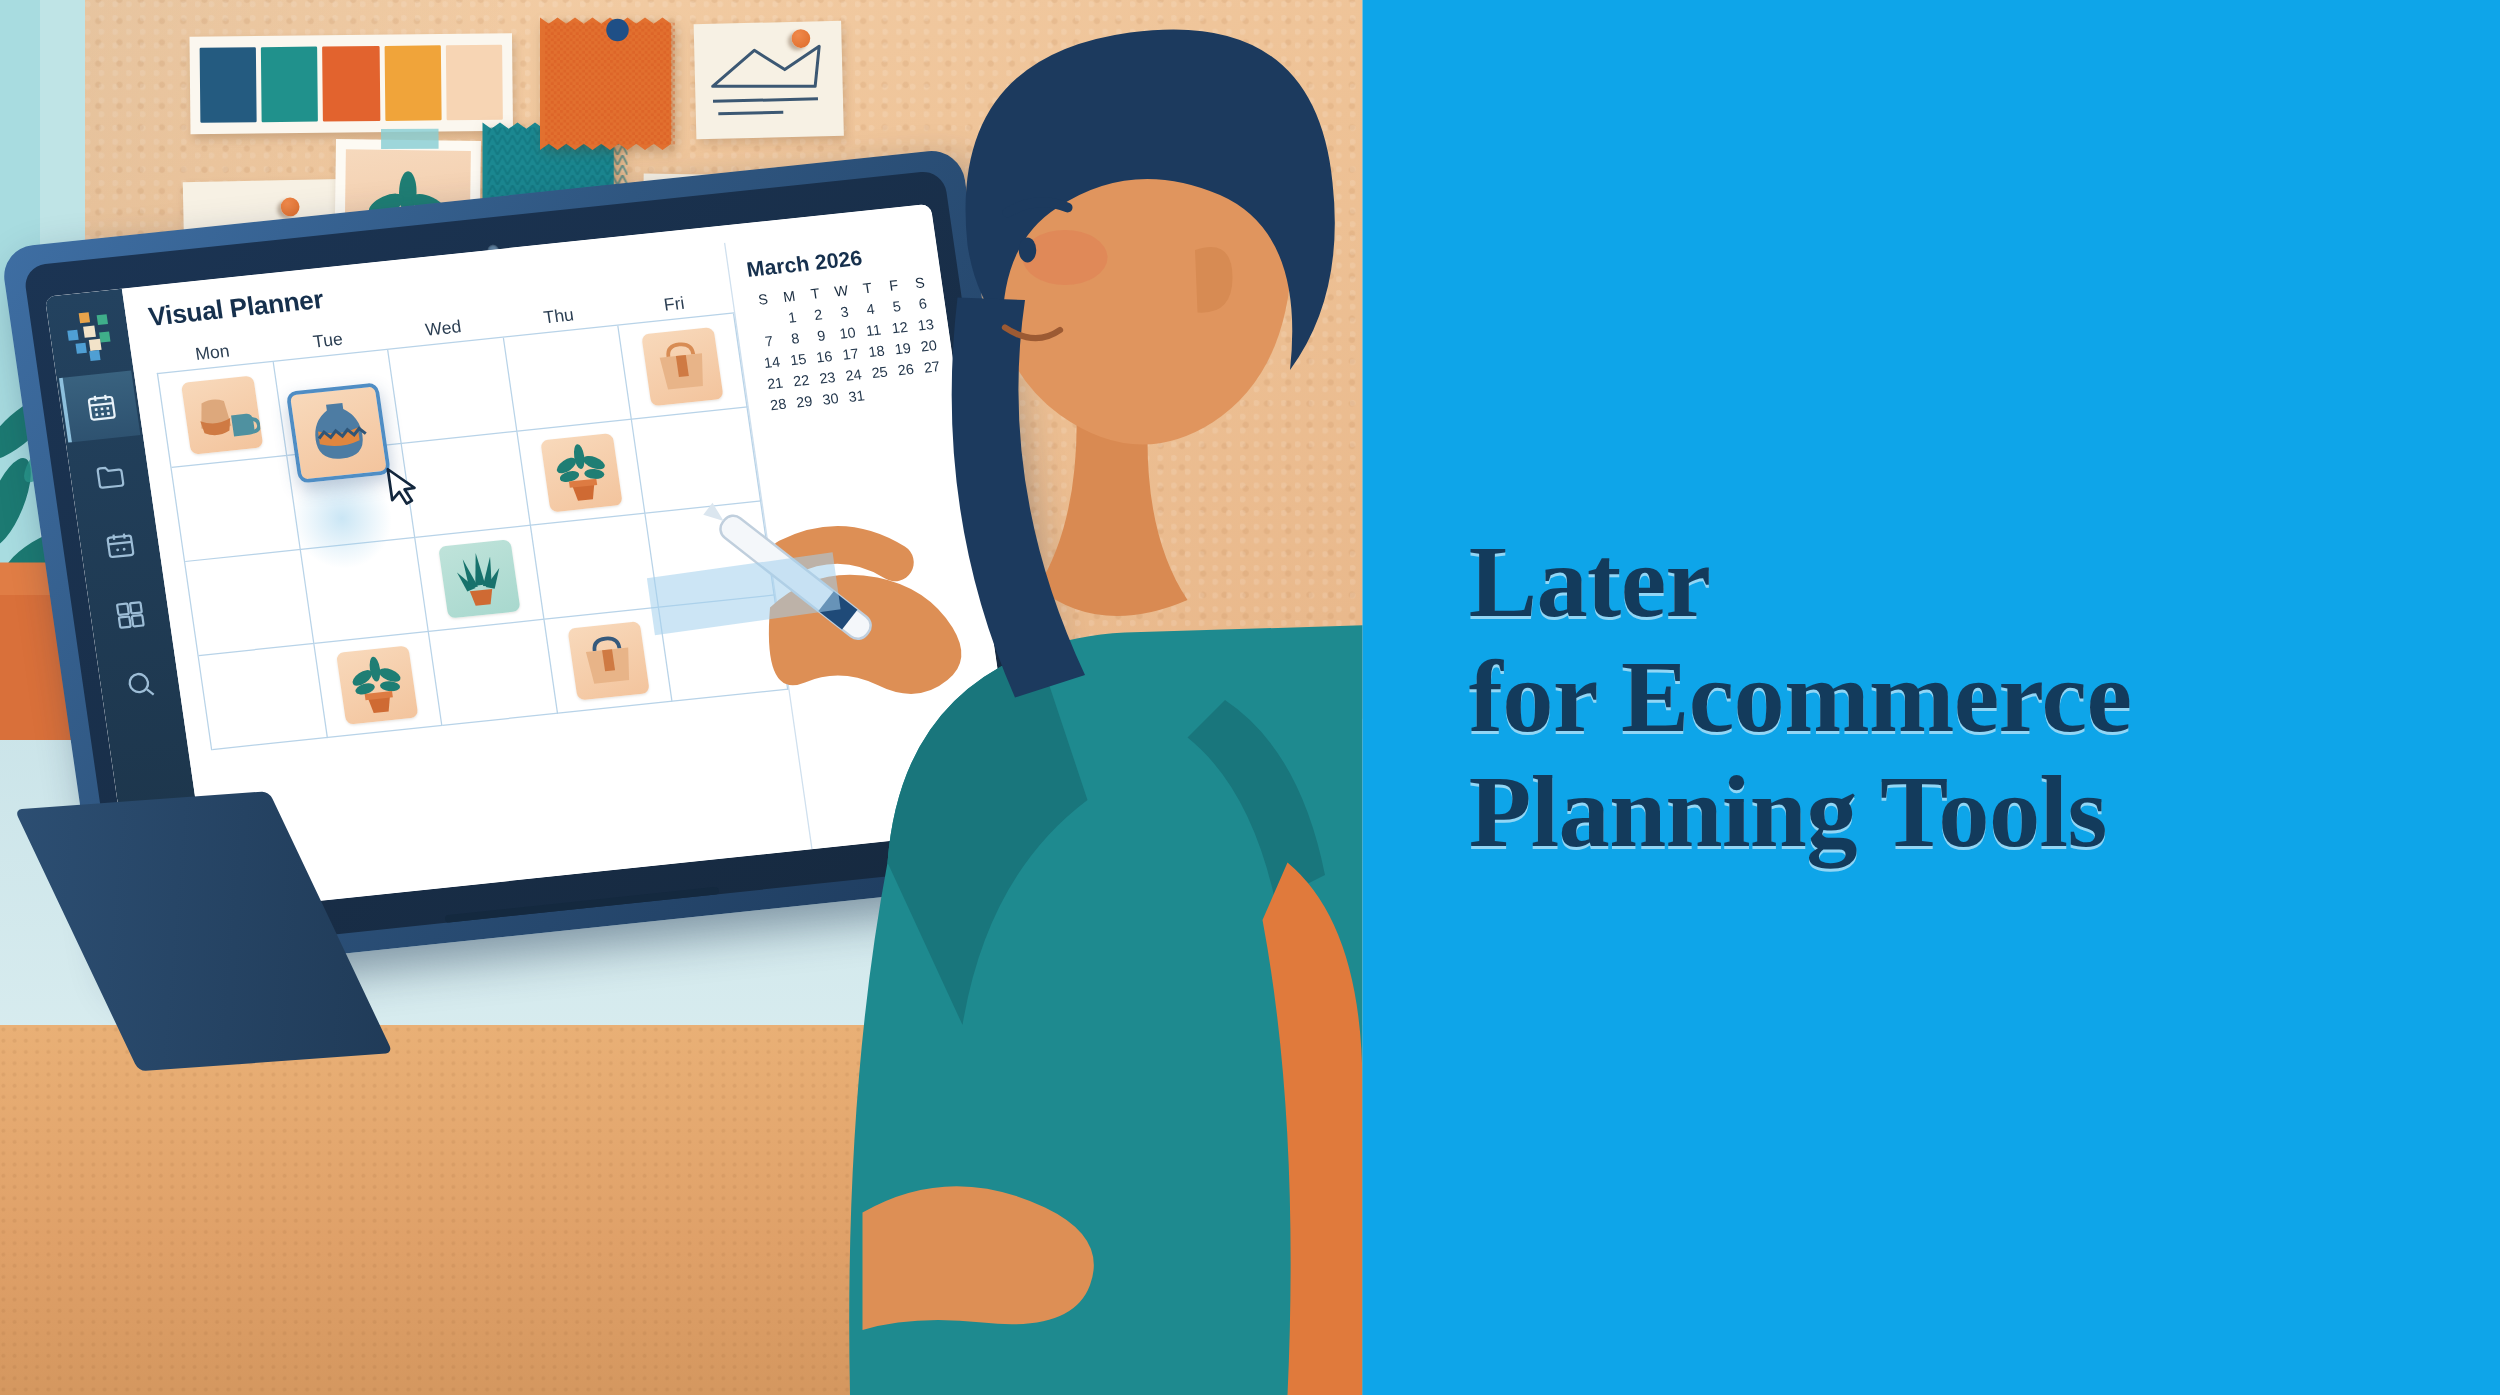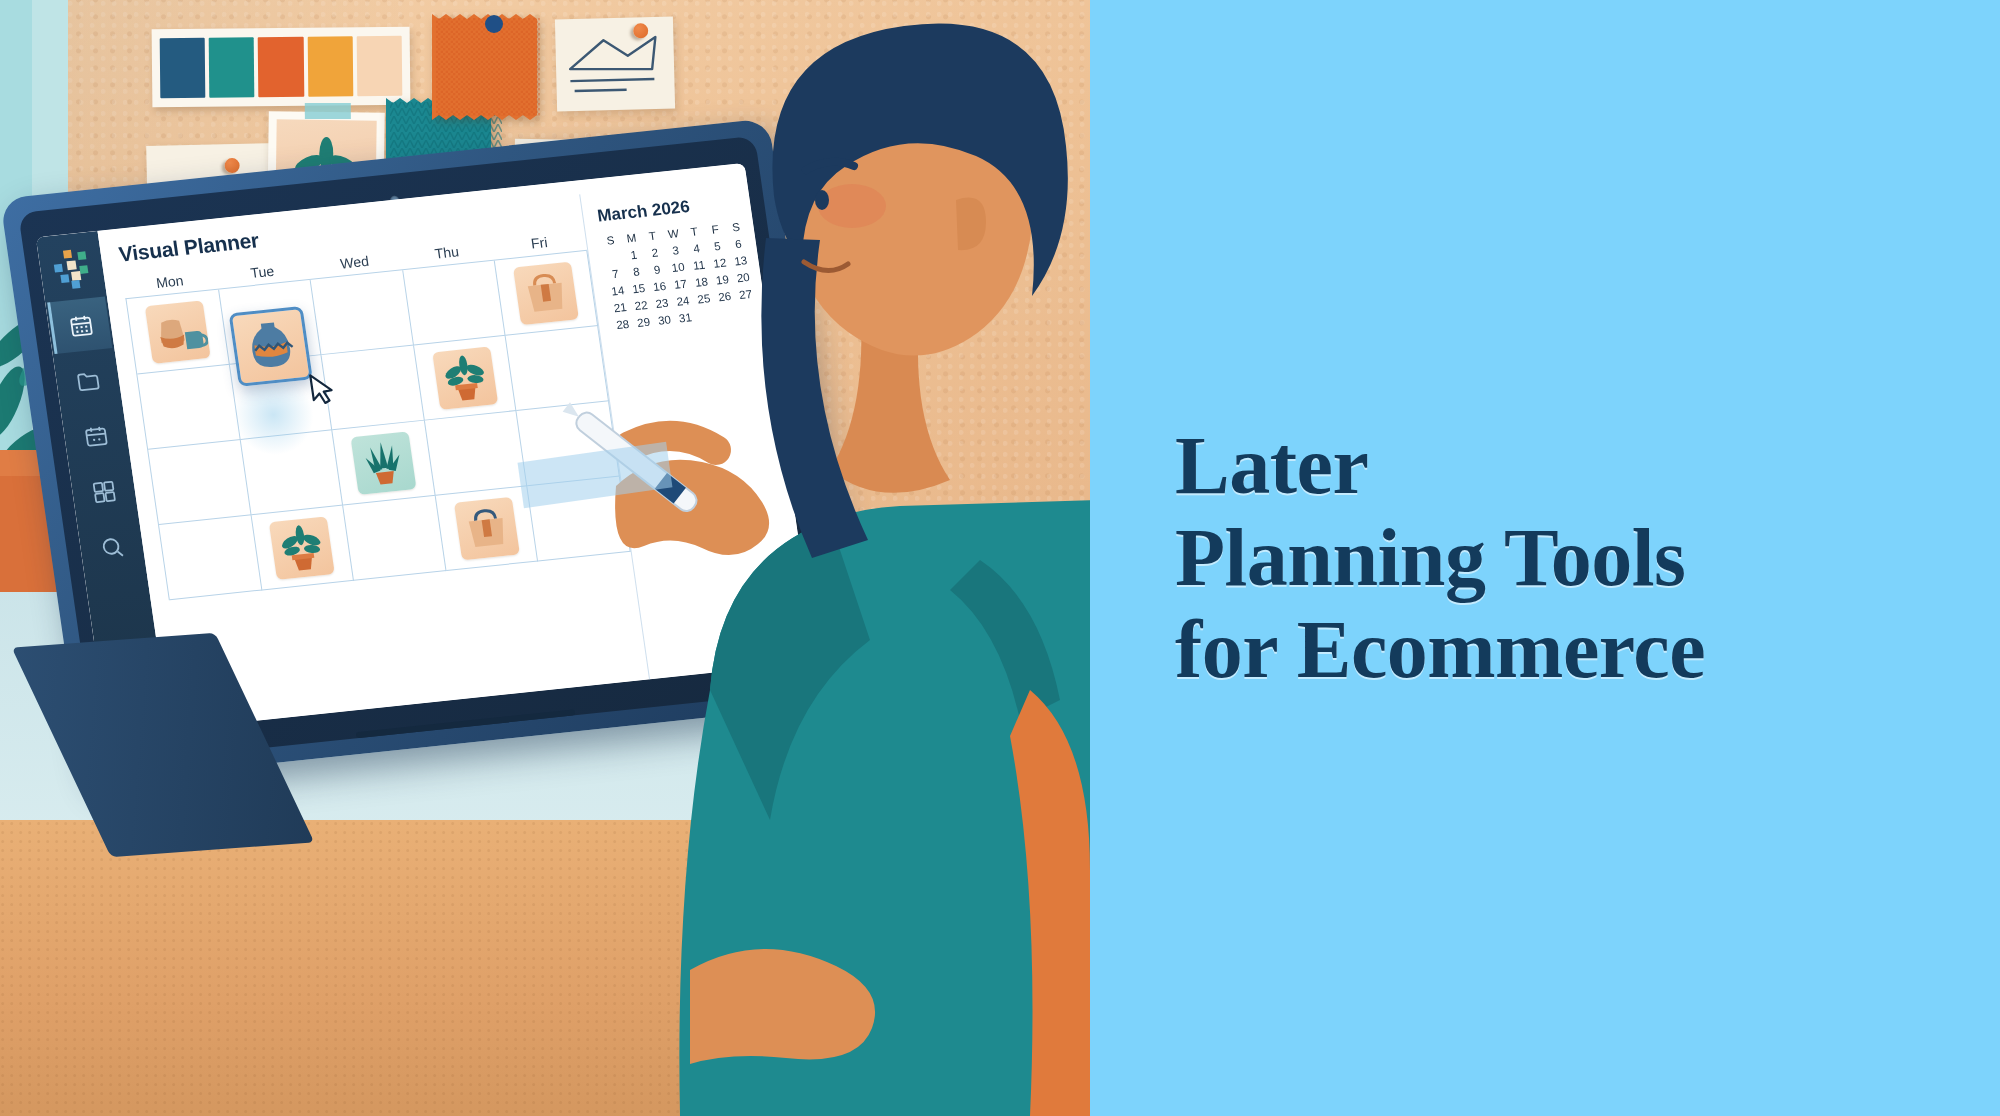--- a/index.html
+++ b/index.html
@@ -301,21 +301,21 @@
     z-index: 1;
   }
 
   
   .person { position: absolute; left: 560px; top: 0; width: 540px; height: 1116px; }
 
   
   .textpanel {
     position: relative;
     flex: 1;
-    background: #7dd3fc;
+    background: #0ea5e9;
     display: flex;
     align-items: center;
     padding-left: 85px;
     padding-right: 40px;
   }
   .headline {
     font-family: "Liberation Serif", "DejaVu Serif", serif;
     font-weight: 700;
     font-size: 82px;
     line-height: 1.12;
@@ -717,17 +717,17 @@
         <path d="M16 64 l-16 -6 v12 z" fill="#dbe6ef"></path>
       </g>
     </svg>
 
     <div style="position:absolute;left:520px;top:452px;width:150px;height:46px;background:rgba(163,208,237,.55);transform:rotate(-8deg)"></div>
   </div>
 
   <div class="textpanel">
     <h1 class="headline">
       <span class="ln">Later</span>
+      <span class="ln">for Ecommerce</span>
       <span class="ln">Planning Tools</span>
-      <span class="ln">for Ecommerce</span>
     </h1>
   </div>
 </div>
 
 </body></html>

